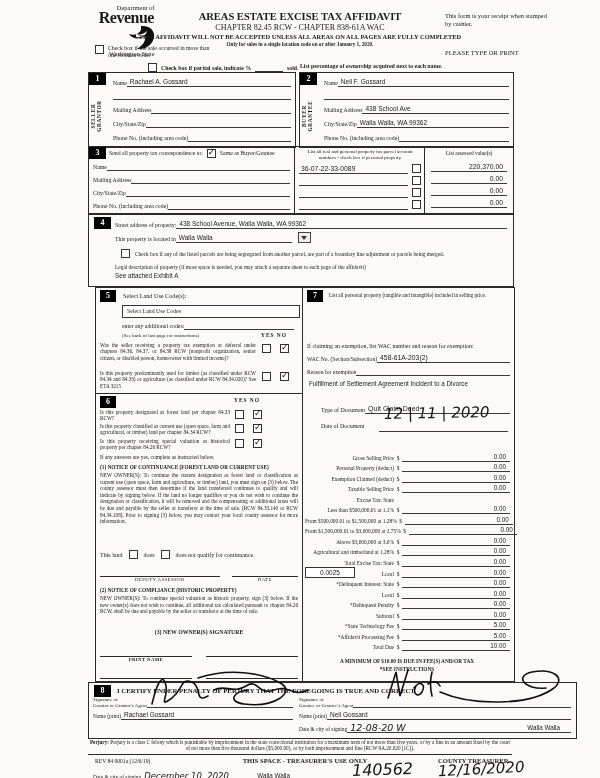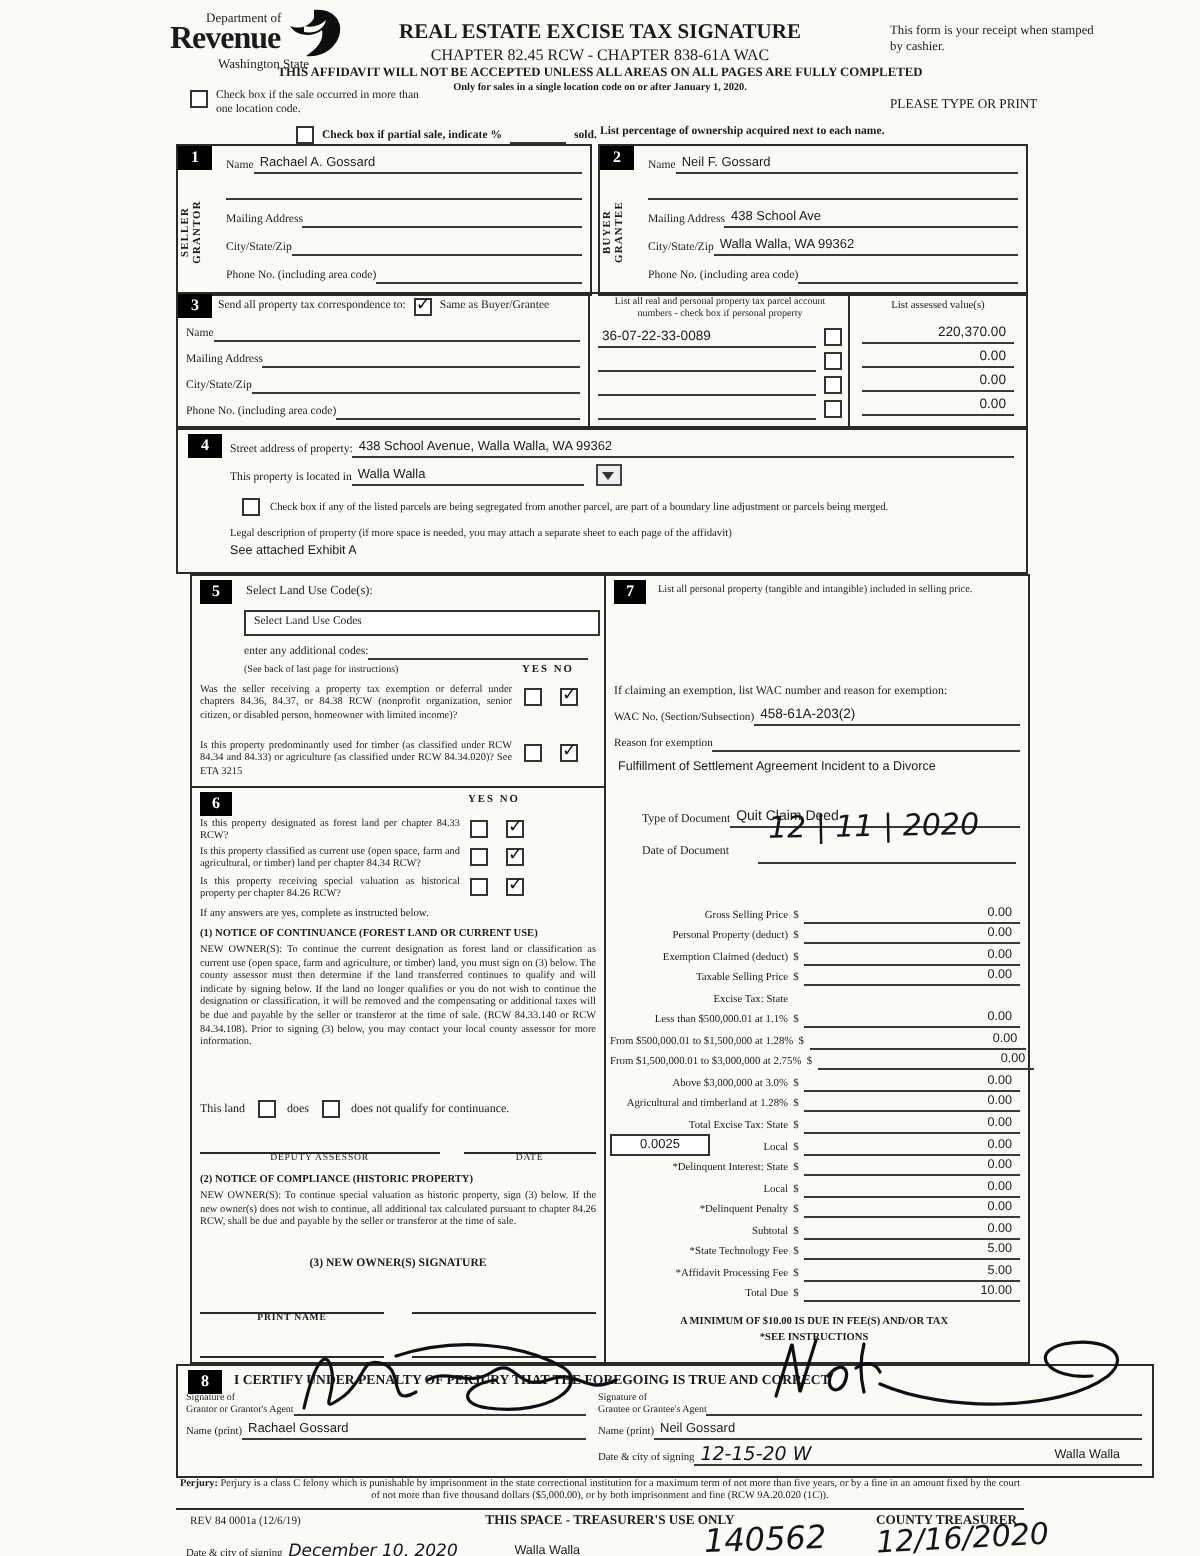--- a/index.html
+++ b/index.html
@@ -37,35 +37,35 @@
   .dd{display:inline-block;width:11px;height:9px;border:1px solid #444;background:#eee;position:relative;vertical-align:bottom;margin-left:6px;}
   .dd::after{content:"";position:absolute;left:2.5px;top:3px;border-left:3px solid transparent;border-right:3px solid transparent;border-top:4px solid #333;}
   svg.sig{position:absolute;z-index:5;pointer-events:none;}
 </style>
 </head>
 <body>
 
 <div class="page">
 
   <div class="abs" style="left:85px;top:4px;">
-    <div style="display:flex;align-items:center;">
+    <div style="display:flex;align-items:flex-end;flex-direction:column;">
       <div>
         <div style="font-size:6.5px;margin-left:18px;">Department of</div>
         <div class="b" style="font-size:16px;line-height:14px;letter-spacing:-.5px;">Revenue</div>
       </div>
       <svg width="28" height="25" viewBox="0 0 28 25" style="margin-left:2px;">
         <path d="M14,1 C23,0 28,6 27,12 C26,19 19,25 10,24 C16,20 19,16 18,11 C13,15 5,14 2,9 C7,11 12,9 14,5 Z" fill="#0e0e0e"></path>
         <path d="M9,9 C13,10 17,9 20,6 C19,11 14,13 9,12 Z" fill="#fbfaf7"></path>
       </svg>
     </div>
     <div style="font-size:6.5px;margin-left:24px;">Washington State</div>
   </div>
 
   <div class="abs ctr" style="left:140px;top:11px;width:320px;">
-    <div class="b" style="font-size:10.5px;">REAL ESTATE EXCISE TAX SIGNATURE</div>
+    <div class="b" style="font-size:10.5px;">AREAS ESTATE EXCISE TAX AFFIDAVIT</div>
     <div style="font-size:8px;margin-top:1px;">CHAPTER 82.45 RCW - CHAPTER 838-61A WAC</div>
   </div>
   <div class="abs ctr b" style="left:88px;top:33px;width:424px;font-size:6.4px;">THIS AFFIDAVIT WILL NOT BE ACCEPTED UNLESS ALL AREAS ON ALL PAGES ARE FULLY COMPLETED</div>
   <div class="abs ctr b" style="left:88px;top:41px;width:424px;font-size:5.2px;">Only for sales in a single location code on or after January 1, 2020.</div>
 
   <div class="abs" style="left:445px;top:12px;width:102px;font-size:6.4px;line-height:7.5px;">This form is your receipt when stamped by cashier.</div>
   <div class="abs" style="left:445px;top:49px;font-size:6.6px;">PLEASE TYPE OR PRINT</div>
 
   <div class="abs" style="left:95px;top:45px;display:flex;gap:4px;">
     <span class="cb"></span>
@@ -472,21 +472,21 @@
         </span>
         <span class="fill" style="min-height:10px;"></span>
       </div>
       <div style="display:flex;align-items:flex-end;height:12px;">
         <span class="lbl" style="font-size:5.4px;">Name (print)</span>
         <span class="fill">Neil Gossard</span>
       </div>
       <div style="display:flex;align-items:flex-end;height:13px;">
         <span class="lbl" style="font-size:5.4px;">Date &amp; city of signing</span>
         <span class="fill" style="display:flex;justify-content:space-between;align-items:flex-end;">
-          <span class="hw" style="font-size:9.5px;">12-15-20  W</span>
+          <span class="hw" style="font-size:9.5px;">12-08-20  W</span>
           <span style="font-size:6.3px;padding-right:8px;">Walla Walla</span>
         </span>
       </div>
     </div>
   </div>
 
   <svg class="sig" style="left:140px;top:668px;" width="175" height="44" viewBox="0 0 175 44">
     <g fill="none" stroke="#101014" stroke-width="1.6" stroke-linecap="round">
       <path d="M12 36 C 18 10, 24 6, 26 18 C 28 30, 18 40, 32 30 C 44 20, 40 10, 52 14 C 62 18, 54 36, 68 28"></path>
       <path d="M58 10 C 88 0, 122 4, 142 16 C 154 24, 136 40, 104 36 C 88 34, 92 24, 108 22"></path>

